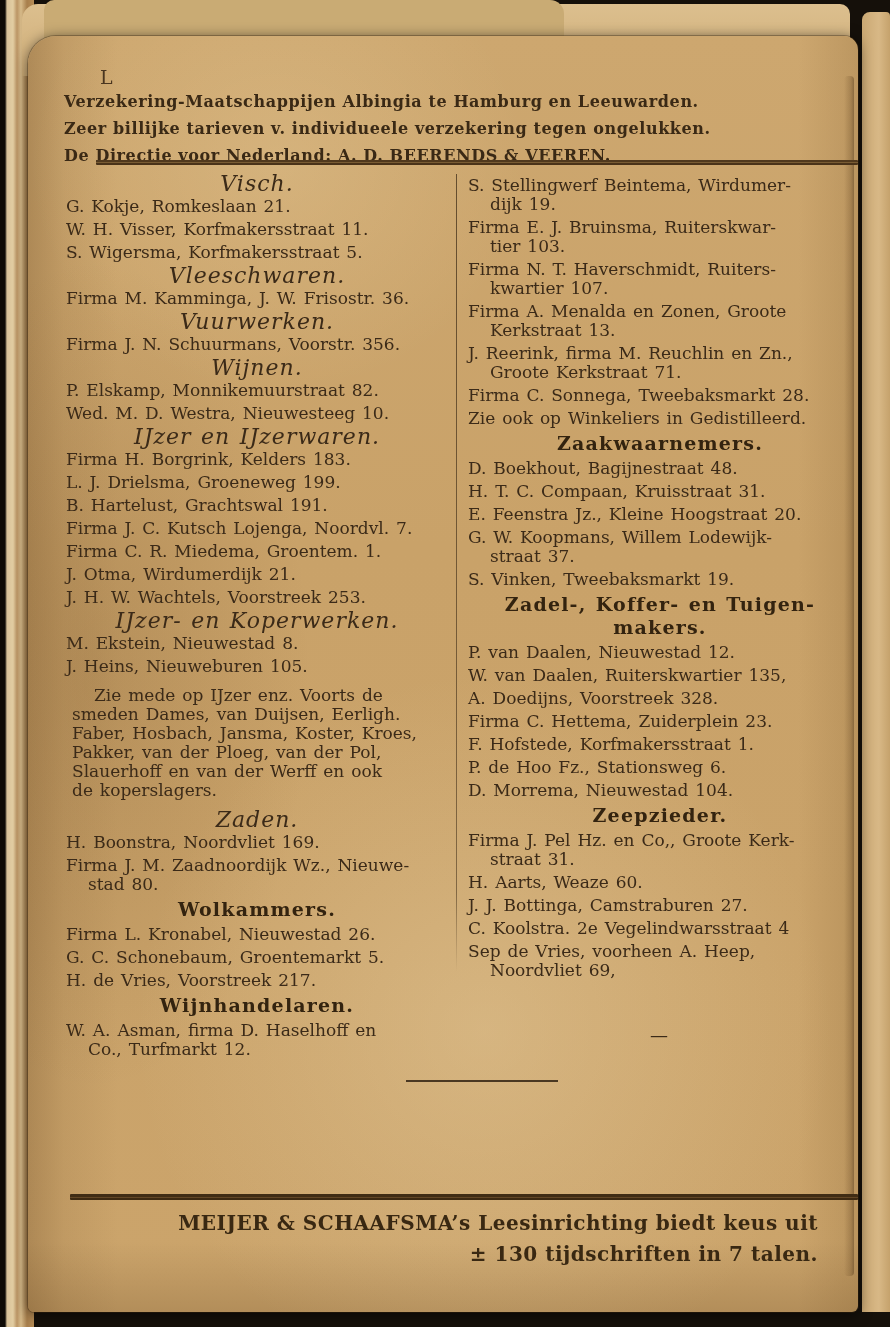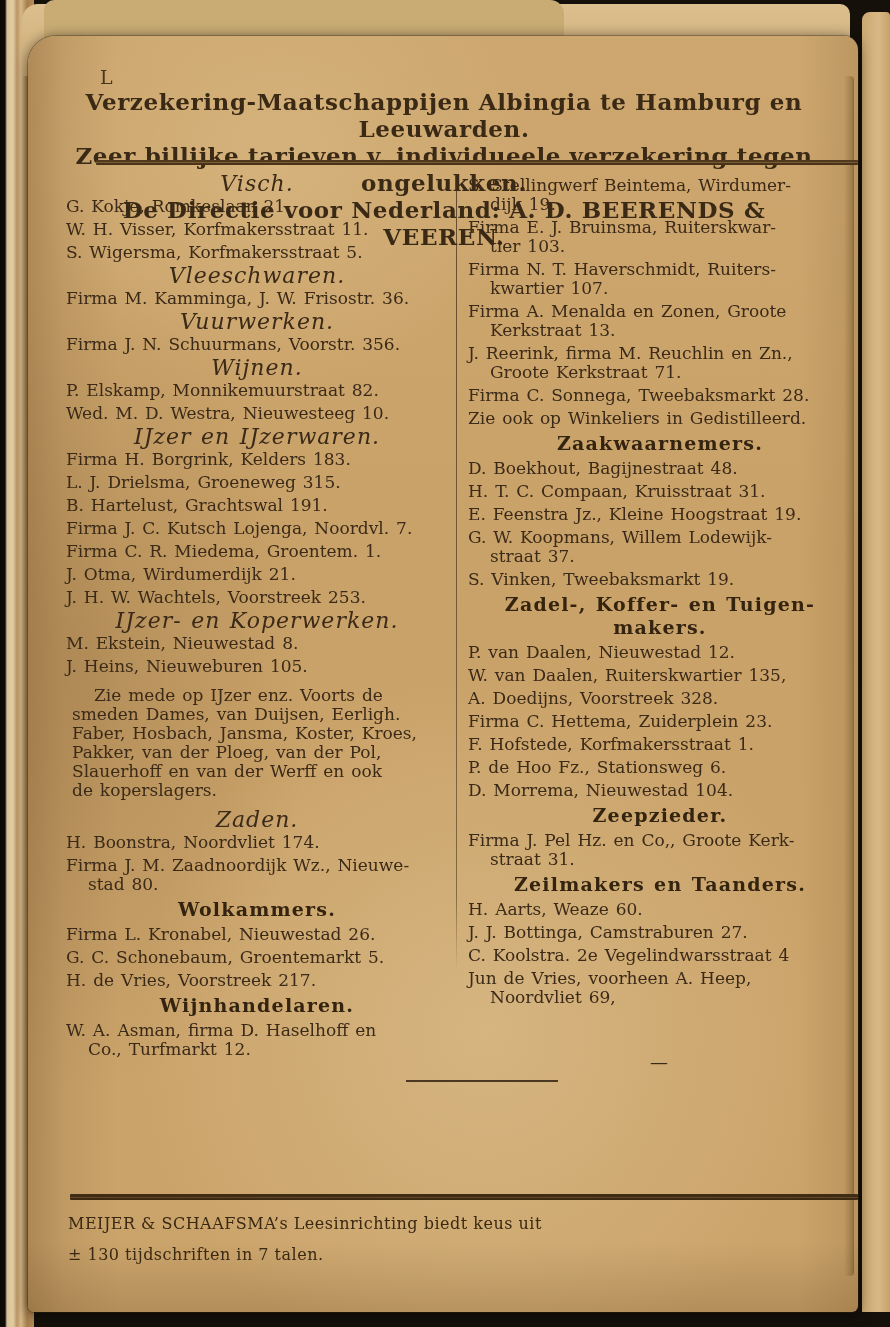--- a/index.html
+++ b/index.html
@@ -47,21 +47,21 @@
       linear-gradient(180deg,#cda76f 0%,#c9a269 40%,#cba46b 100%);
     border-radius:28px 14px 6px 6px;
     box-shadow:0 0 0 1px rgba(60,40,18,.35), 0 2px 14px rgba(0,0,0,.6);
     z-index:3;color:#3b2a18;
   }
   .page-letter{
     position:absolute;left:72px;top:30px;font-size:19px;color:#4a3620;
   }
   .advert-header{
     position:absolute;left:36px;top:52px;width:760px;
-    text-align:center;font-weight:bold;font-size:23px;line-height:27px;
+    font-weight:bold;font-size:16px;line-height:27px;
     letter-spacing:.6px;color:#3a2915;
   }
   .header-rule{
     position:absolute;left:68px;top:124px;width:762px;height:5px;
     background:linear-gradient(180deg,#51391d 0 2px,#7a5c33 2px 3px,#4a3319 3px 5px);
     border-radius:1px;
   }
   .directory{position:absolute;left:0;top:136px;width:830px;}
   .column{position:absolute;top:0;font-size:17px;line-height:19px;word-spacing:1.5px;}
   .column-left{left:34px;width:390px;}
@@ -79,21 +79,21 @@
   .separator-rule-short{
     position:absolute;left:378px;top:1044px;width:152px;height:2px;background:#4a3822;
   }
   .footer-rule{
     position:absolute;left:42px;top:1158px;width:788px;height:6px;
     background:linear-gradient(180deg,#402c14 0 3px,#634726 3px 4px,#3c2912 4px 6px);
     border-radius:1px;
   }
   .footer-ad{
     position:absolute;left:40px;top:1172px;width:750px;
-    text-align:left;font-weight:normal;font-size:16px;line-height:31px;
+    text-align:right;font-weight:bold;font-size:20px;line-height:31px;
     letter-spacing:.5px;color:#392812;
   }
   
   .crease{
     position:absolute;left:816px;top:40px;width:10px;height:1200px;
     background:linear-gradient(90deg,transparent,rgba(90,60,26,.25) 70%,rgba(60,38,14,.4));
     border-radius:4px;
   }
 </style>
 </head>
@@ -125,37 +125,37 @@
         <div class="entry">S. Wigersma, Korfmakersstraat 5.</div>
         <div class="sec-heading italic">Vleeschwaren.</div>
         <div class="entry">Firma M. Kamminga, J. W. Frisostr. 36.</div>
         <div class="sec-heading italic">Vuurwerken.</div>
         <div class="entry">Firma J. N. Schuurmans, Voorstr. 356.</div>
         <div class="sec-heading italic">Wijnen.</div>
         <div class="entry">P. Elskamp, Monnikemuurstraat 82.</div>
         <div class="entry">Wed. M. D. Westra, Nieuwesteeg 10.</div>
         <div class="sec-heading italic">IJzer en IJzerwaren.</div>
         <div class="entry">Firma H. Borgrink, Kelders 183.</div>
-        <div class="entry">L. J. Drielsma, Groeneweg 315.</div>
+        <div class="entry">L. J. Drielsma, Groeneweg 199.</div>
         <div class="entry">B. Hartelust, Grachtswal 191.</div>
         <div class="entry">Firma J. C. Kutsch Lojenga, Noordvl. 7.</div>
         <div class="entry">Firma C. R. Miedema, Groentem. 1.</div>
         <div class="entry">J. Otma, Wirdumerdijk 21.</div>
         <div class="entry">J. H. W. Wachtels, Voorstreek 253.</div>
         <div class="sec-heading italic">IJzer- en Koperwerken.</div>
         <div class="entry">M. Ekstein, Nieuwestad 8.</div>
         <div class="entry">J. Heins, Nieuweburen 105.</div>
         <div class="note">Zie mede op IJzer enz.  Voorts de
 smeden Dames, van Duijsen, Eerligh.
 Faber, Hosbach, Jansma, Koster, Kroes,
 Pakker, van der Ploeg, van der Pol,
 Slauerhoff en van der Werff en ook
 de koperslagers.</div>
         <div class="sec-heading italic">Zaden.</div>
-        <div class="entry">H. Boonstra, Noordvliet 174.</div>
+        <div class="entry">H. Boonstra, Noordvliet 169.</div>
         <div class="entry">Firma J. M. Zaadnoordijk Wz., Nieuwe-
 stad 80.</div>
         <div class="sec-heading bold">Wolkammers.</div>
         <div class="entry">Firma L. Kronabel, Nieuwestad 26.</div>
         <div class="entry">G. C. Schonebaum, Groentemarkt 5.</div>
         <div class="entry">H. de Vries, Voorstreek 217.</div>
         <div class="sec-heading bold">Wijnhandelaren.</div>
         <div class="entry">W. A. Asman, firma D. Haselhoff en
 Co., Turfmarkt 12.</div>
       </div>
@@ -169,41 +169,40 @@
 kwartier 107.</div>
         <div class="entry">Firma A. Menalda en Zonen, Groote
 Kerkstraat 13.</div>
         <div class="entry">J. Reerink, firma M. Reuchlin en Zn.,
 Groote Kerkstraat 71.</div>
         <div class="entry">Firma C. Sonnega, Tweebaksmarkt 28.</div>
         <div class="entry">Zie ook op Winkeliers in Gedistilleerd.</div>
         <div class="sec-heading bold">Zaakwaarnemers.</div>
         <div class="entry">D. Boekhout, Bagijnestraat 48.</div>
         <div class="entry">H. T. C. Compaan, Kruisstraat 31.</div>
-        <div class="entry">E. Feenstra Jz., Kleine Hoogstraat 19.</div>
+        <div class="entry">E. Feenstra Jz., Kleine Hoogstraat 20.</div>
         <div class="entry">G. W. Koopmans, Willem Lodewijk-
 straat 37.</div>
         <div class="entry">S. Vinken, Tweebaksmarkt 19.</div>
         <div class="sec-heading bold">Zadel-, Koffer- en Tuigen-
 makers.</div>
         <div class="entry">P. van Daalen, Nieuwestad 12.</div>
         <div class="entry">W. van Daalen, Ruiterskwartier 135,</div>
         <div class="entry">A. Doedijns, Voorstreek 328.</div>
         <div class="entry">Firma C. Hettema, Zuiderplein 23.</div>
         <div class="entry">F. Hofstede, Korfmakersstraat 1.</div>
         <div class="entry">P. de Hoo Fz., Stationsweg 6.</div>
         <div class="entry">D. Morrema, Nieuwestad 104.</div>
         <div class="sec-heading bold">Zeepzieder.</div>
         <div class="entry">Firma J. Pel Hz. en Co,, Groote Kerk-
 straat 31.</div>
-        <div class="sec-heading bold">Zeilmakers en Taanders.</div>
         <div class="entry">H. Aarts, Weaze 60.</div>
         <div class="entry">J. J. Bottinga, Camstraburen 27.</div>
         <div class="entry">C. Koolstra. 2e Vegelindwarsstraat 4</div>
-        <div class="entry">Jun de Vries, voorheen A. Heep,
+        <div class="entry">Sep de Vries, voorheen A. Heep,
 Noordvliet 69,</div>
         <div class="end-dash">—</div>
       </div>
   </div>
 
   <div class="separator-rule-short"></div>
   <div class="footer-rule"></div>
 
   <div class="footer-ad">
     <div>MEIJER &amp; SCHAAFSMA’s Leesinrichting biedt keus uit</div>

